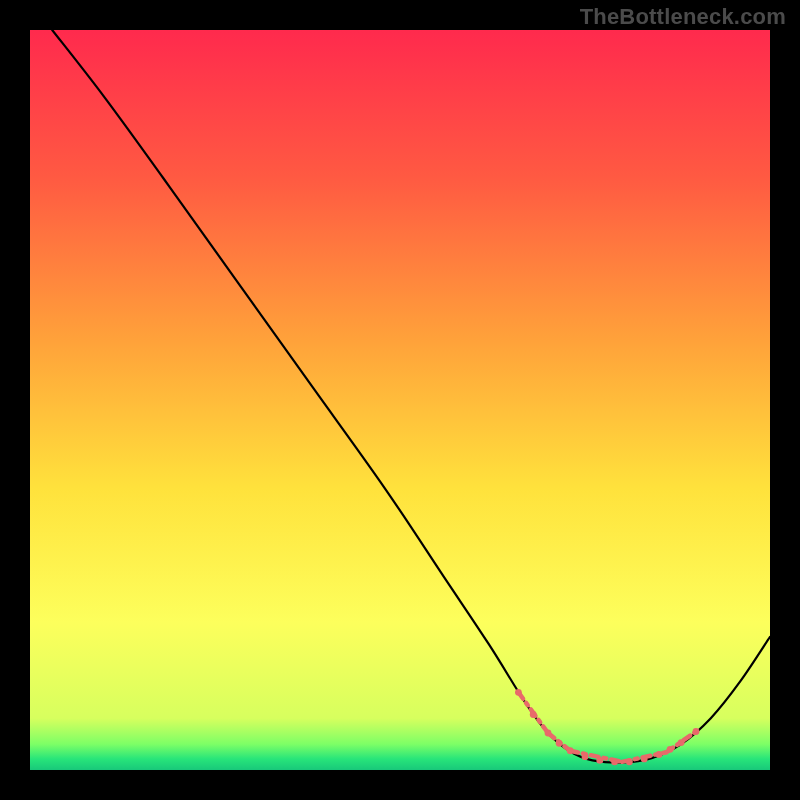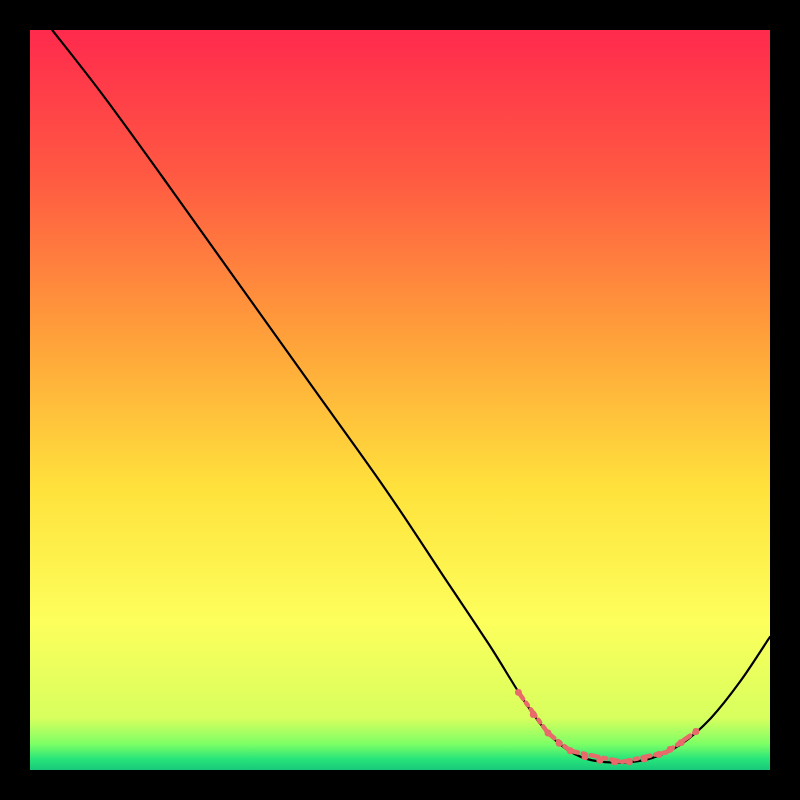--- a/index.html
+++ b/index.html
@@ -36,20 +36,21 @@
   .plot svg {
     width: 740px;
     height: 740px;
     display: block;
   }
 </style>
 </head>
 <body>
 
 <div class="frame">
+  <div class="watermark">TheBottleneck.com</div>
 
   <div class="plot">
     <svg viewBox="0 0 740 740">
       <defs>
         <linearGradient id="bg-grad" x1="0" y1="0" x2="0" y2="1">
             <stop offset="0.00%" stop-color="#ff2a4d"></stop>
             <stop offset="20.00%" stop-color="#ff5a42"></stop>
             <stop offset="42.00%" stop-color="#ffa23a"></stop>
             <stop offset="62.00%" stop-color="#ffe23c"></stop>
             <stop offset="80.00%" stop-color="#fdff5c"></stop>

